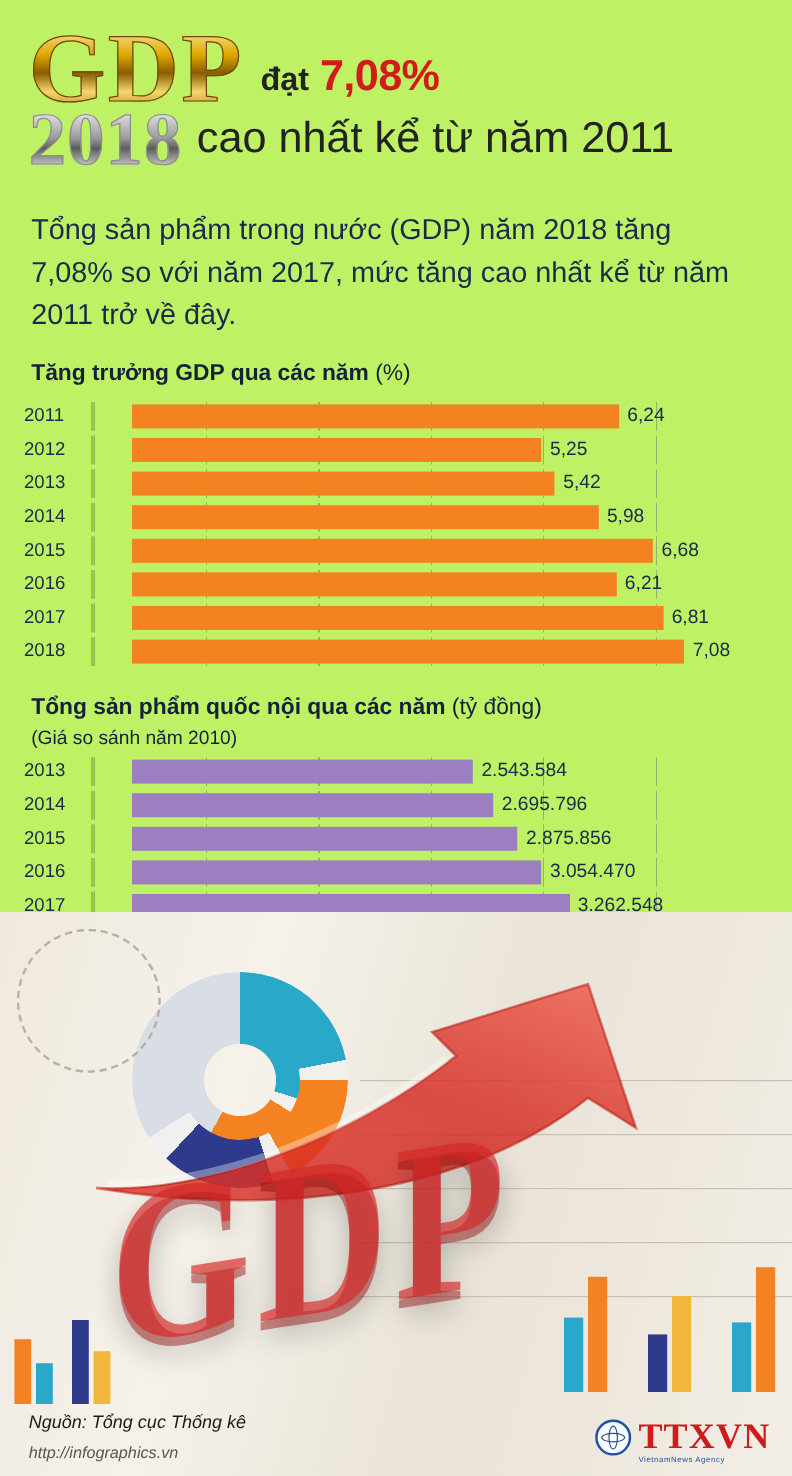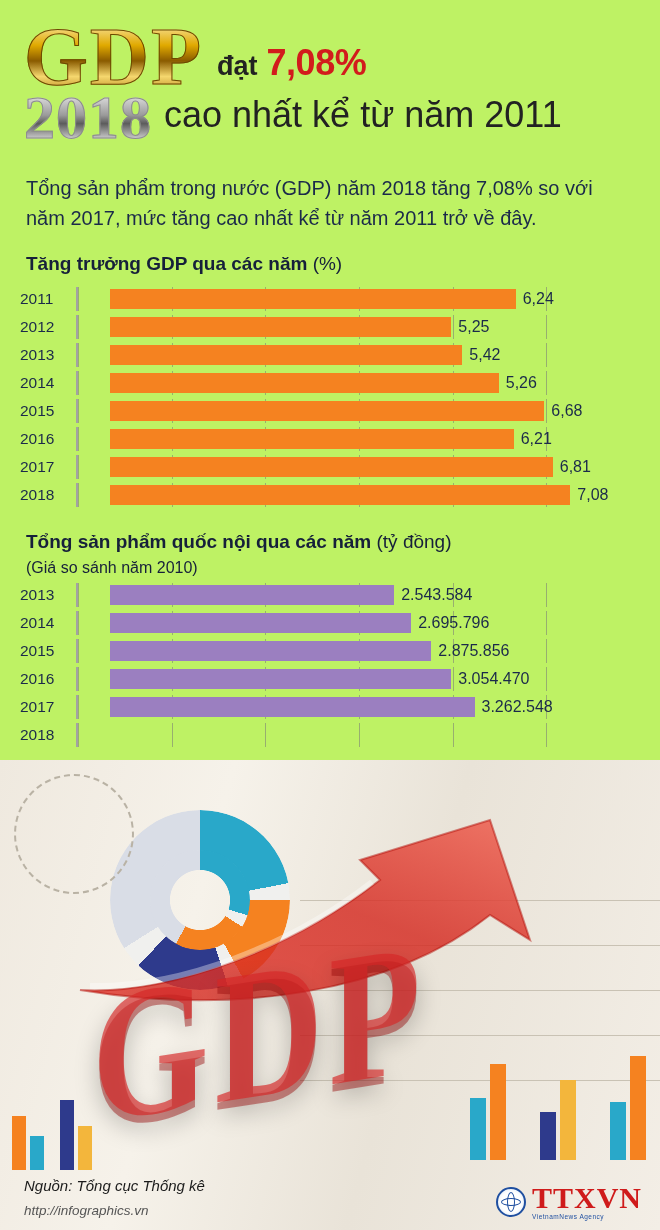--- a/index.html
+++ b/index.html
@@ -43,21 +43,21 @@
   .head-row1 { display: flex; align-items: flex-end; gap: 14px; }
   .head-row2 { display: flex; align-items: flex-end; gap: 12px; margin-top: -6px; }
   .sub-line1 { display:flex; align-items: baseline; gap: 9px; padding-bottom: 12px; }
   .dat { font-size: 27px; font-weight: bold; color: #222; }
   .pct { font-size: 36px; font-weight: bold; color: #d21c1c; letter-spacing: -0.5px; }
   .sub-line2 { font-size: 36px; font-weight: normal; color: #222; padding-bottom: 10px; }
 
   
   .intro {
     padding: 6px 26px 0 26px;
-    font-size: 20px;
+    font-size: 24px;
     line-height: 1.48;
     color: #1b2a4a;
   }
 
   
   .sect-title { padding: 20px 26px 6px 26px; font-size: 19px; color: #16203a; }
   .sect-title b { font-weight: bold; }
   .sect-title .unit { font-weight: normal; }
   .sect-sub { padding: 0 26px; font-size: 16px; color: #16203a; }
 
@@ -79,21 +79,21 @@
     height: 20px; margin-top: 2px;
     position: relative;
     display: block;
   }
   .bar.orange { background: #f58220; }
   .bar.purple { background: #9b7fc0; }
   .vlabel {
     position: absolute; left: 100%; top: 50%; transform: translateY(-50%);
     padding-left: 7px; font-size: 16px; color: #1b2a4a; white-space: nowrap;
   }
-  .chart-axis-left { border-left: 2px solid #a3a3a3; padding-left: 32px; }
+  .chart-axis-left { border-left: 2px solid #84cc16; padding-left: 32px; }
 
   
   .photo {
     position: absolute; left: 0; right: 0; bottom: 0; height: 470px;
     overflow: hidden;
     background: #f4efe7;
   }
   .paper-bg { position:absolute; inset:0;
     background:
       linear-gradient(105deg,#efe9df 0%,#f6f2ea 30%,#e9e3d8 60%,#f3eee6 100%);
@@ -123,21 +123,21 @@
   .source {
     position: absolute; left: 24px; bottom: 36px;
     font-size: 15px; font-style: italic; color: #1b1b1b;
   }
   .url {
     position: absolute; left: 24px; bottom: 12px;
     font-size: 13.5px; color: #555; font-style: italic;
   }
   .logo {
     position: absolute; right: 18px; bottom: 10px;
-    display: flex; align-items: center; gap: 6px;
+    display: flex; align-items: flex-start; gap: 6px;
   }
   .logo-globe {
     width: 30px; height: 30px; border-radius: 50%;
     border: 2px solid #1f4fa0;
     background:
       radial-gradient(circle at 50% 50%, #ffffff 55%, #cfe0f5 100%);
     position: relative;
   }
   .logo-globe:before, .logo-globe:after {
     content:""; position:absolute; border:1px solid #1f4fa0; border-radius:50%;
@@ -202,21 +202,21 @@
           <div class="bar orange" style="width: 66.4853%;">
             <div class="vlabel">5,42</div>
           </div>
         </div>
       </div>
       <div class="row">
         <div class="ylab">2014</div>
         <div class="track chart-axis-left">
           <div class="grid"></div>
           <div class="bar orange" style="width: 73.3547%;">
-            <div class="vlabel">5,26</div>
+            <div class="vlabel">5,98</div>
           </div>
         </div>
       </div>
       <div class="row">
         <div class="ylab">2015</div>
         <div class="track chart-axis-left">
           <div class="grid"></div>
           <div class="bar orange" style="width: 81.9413%;">
             <div class="vlabel">6,68</div>
           </div>

